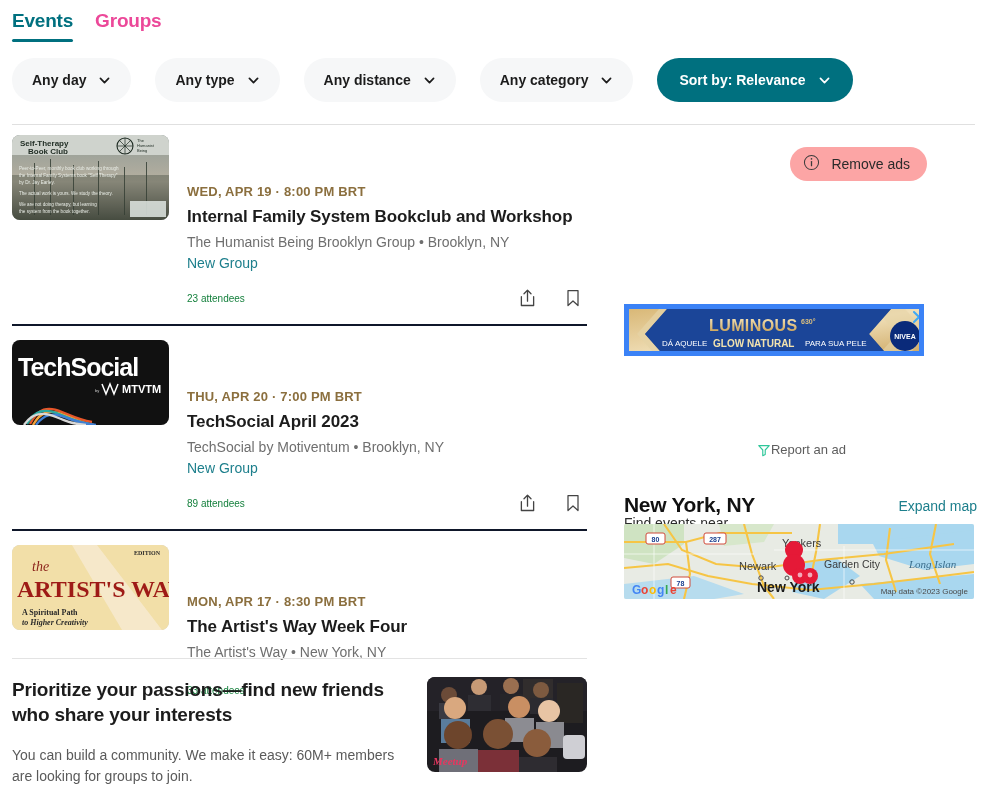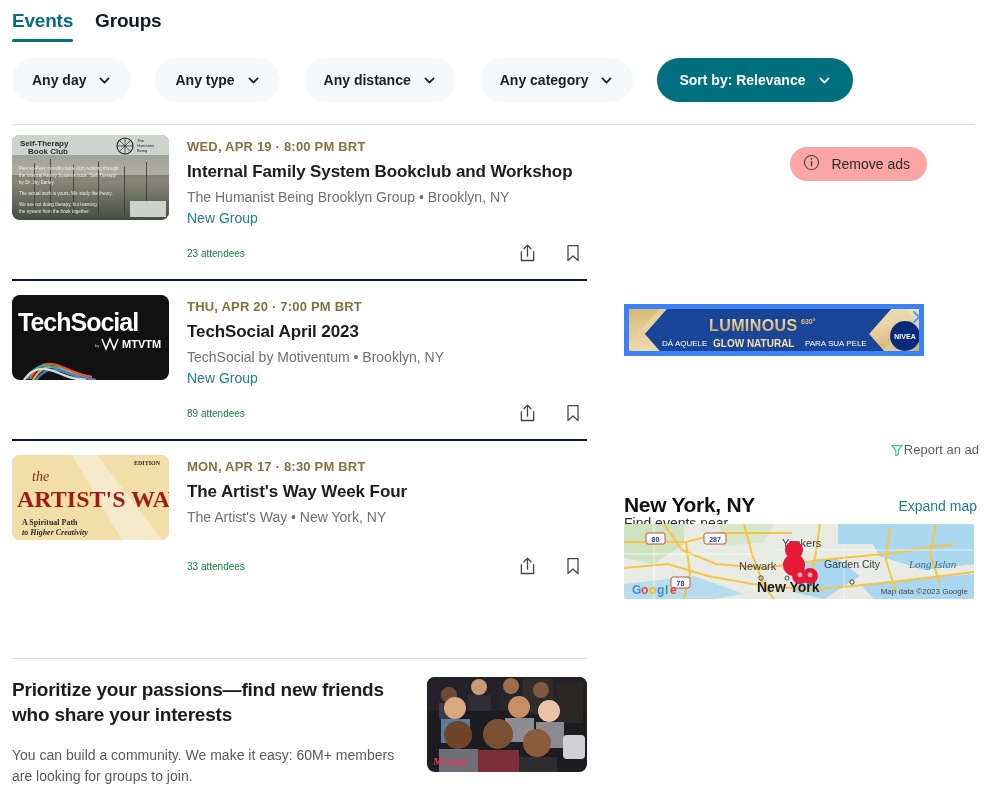--- a/index.html
+++ b/index.html
@@ -14,21 +14,21 @@
   }
   .page { position: relative; width: 987px; height: 631px; }
 
   
   .tabs {
     position: absolute; top: 10px; left: 12px;
     display: flex; align-items: flex-end; gap: 22px;
   }
   .tab {
     font-size: 19px; font-weight: bold; letter-spacing: -0.2px;
-    color: #0f172a; padding-bottom: 10px; cursor: pointer;
+    color: #ec4899; padding-bottom: 10px; cursor: pointer;
     position: relative; line-height: 22px;
   }
   .tab.active { color: #00707f; }
   .tab.active::after {
     content: ""; position: absolute; left: 0; right: 0; bottom: 0;
     height: 3px; background: #00707f; border-radius: 2px;
   }
 
   
   .filters {
@@ -58,21 +58,21 @@
   .event-card { position: relative; padding-bottom: 14px; }
   .event-card + .event-card { border-top: 2px solid #0f172a; padding-top: 14px; }
   .card-top { display: flex; gap: 18px; }
 
   .thumb {
     width: 157px; height: 85px; border-radius: 8px; flex: none;
     overflow: hidden; position: relative; background: #cfcfcf;
   }
   .thumb svg { display: block; width: 157px; height: 85px; }
 
-  .card-body { flex: 1; min-width: 0; padding-top: 4px; }
+  .card-body { flex: 1; min-width: 0; padding-top: 4px; margin-top: 45px; }
   .ev-date {
     font-size: 13px; font-weight: bold; color: #8b6f3e;
     letter-spacing: 0.2px; margin: 0 0 7px 0; line-height: 15px;
   }
   .ev-title {
     font-size: 17px; font-weight: bold; color: #1c1c1c;
     margin: 0 0 6px 0; line-height: 21px; letter-spacing: -0.1px;
   }
   .ev-meta {
     font-size: 14px; color: #6f6f6f; margin: 0 0 3px 0; line-height: 18px;
@@ -124,21 +124,21 @@
   }
 
   .ad-banner {
     position: absolute; top: 169px; left: 2px;
     width: 300px; height: 52px; border: 5px solid #3b82f6; overflow: hidden;
   }
   .ad-banner svg { display: block; width: 298px; height: 50px; }
 
   .ad-foot {
     position: absolute; top: 307px; left: 2px; width: 355px;
-    display: flex; align-items: center; justify-content: flex-end;
+    display: flex; align-items: center; justify-content: center;
   }
   .adchoices-ico { width: 14px; height: 14px; display: block; }
   .report-ad { font-size: 13px; color: #5d5d5d; cursor: pointer; }
 
   .near-label {
     position: absolute; top: 338px; left: 2px;
     font-size: 14px; color: #2b2b2b; margin-top: 42px;
   }
   .near-city {
     position: absolute; top: 358px; left: 2px;

